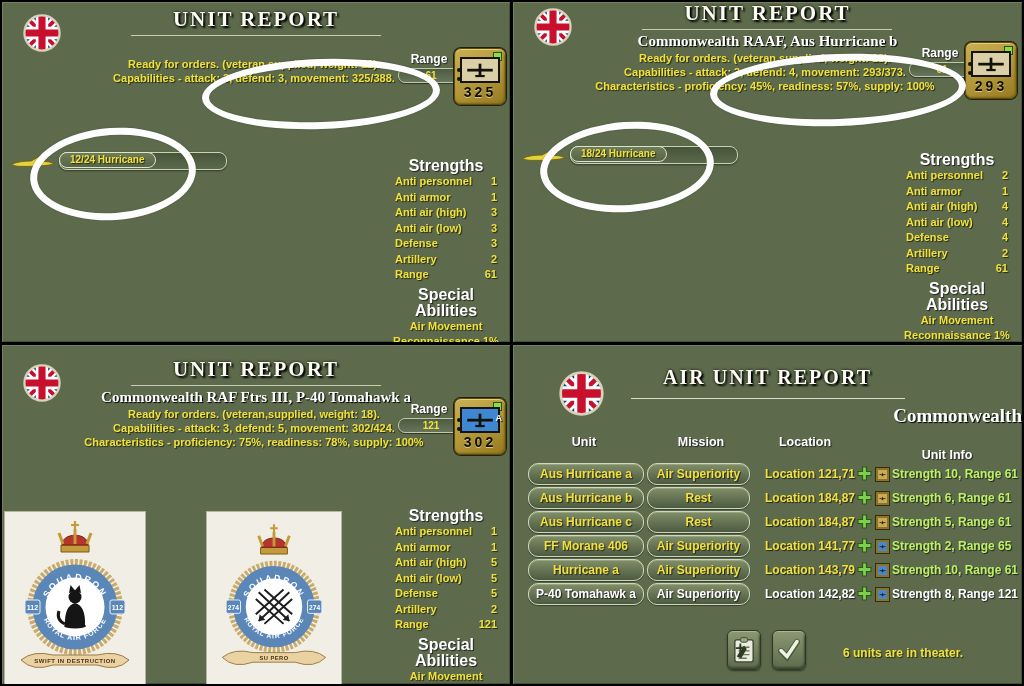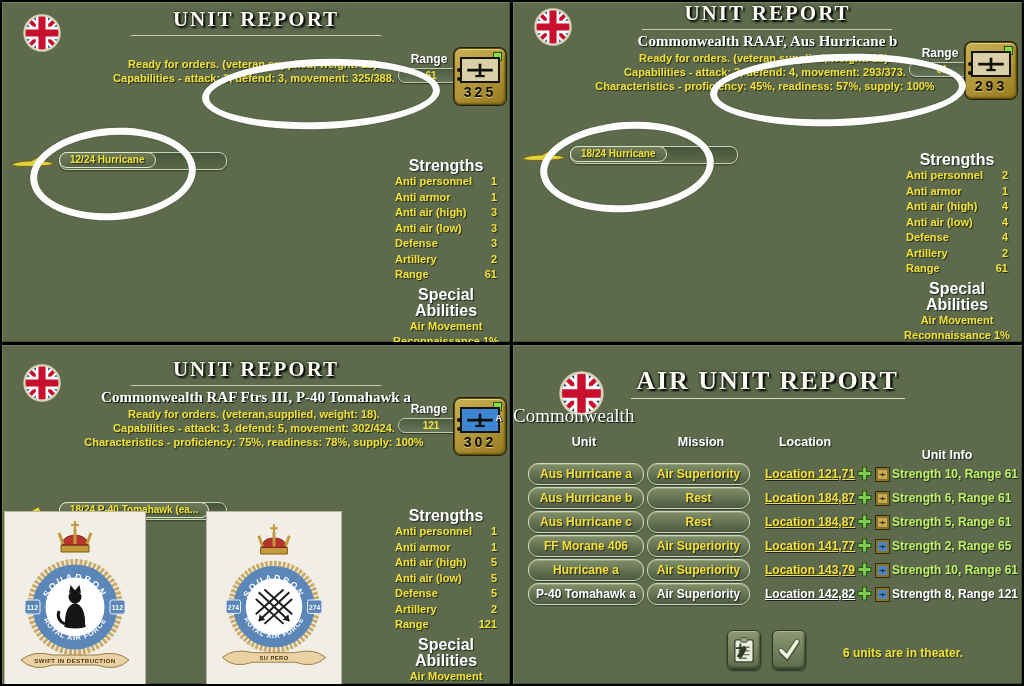--- a/index.html
+++ b/index.html
@@ -83,38 +83,38 @@
   .badge-card{position:absolute;top:167px;height:172px;background:#f1eee5;overflow:hidden;
         box-shadow:0 0 0 1px #b8b4a4;}
   .badge-1{left:3px;width:140px;}
   .badge-2{left:205px;width:134px;}
   .ring-text{fill:#fff;font-family:"Liberation Sans",sans-serif;font-weight:bold;}
   .motto{fill:#4a3014;font-family:"Liberation Sans",sans-serif;font-weight:bold;
         letter-spacing:.5px;}
 
   
   .br-title{position:absolute;left:0;right:0;top:21px;text-align:center;
-        font-family:"Liberation Serif",serif;font-weight:bold;font-size:26px;color:#fcfcf2;
+        font-family:"Liberation Serif",serif;font-weight:bold;font-size:20px;color:#fcfcf2;
         letter-spacing:2px;text-shadow:2px 2px 2px #000,0 0 3px #000;}
   .br-underline{position:absolute;left:118px;width:274px;top:53px;height:1px;background:#d6ddc4;}
-  .br-subtitle{position:absolute;left:0;right:0;top:60px;text-align:left;
-        font-family:"Liberation Serif",serif;font-weight:normal;font-size:19px;color:#fff;
+  .br-subtitle{position:absolute;left:0;right:0;top:60px;text-align:right;
+        font-family:"Liberation Serif",serif;font-weight:bold;font-size:19px;color:#fff;
         text-shadow:1px 1px 1px #000;}
   .br-head{position:absolute;top:90px;width:100px;text-align:center;font-size:12.5px;
         font-weight:bold;color:#fff;text-shadow:1px 1px 1px #222;}
   .bh-unit{left:21px;} .bh-mission{left:138px;} .bh-location{left:242px;} .bh-info{left:384px;margin-top:13px;}
   .br-rows{position:absolute;left:15px;top:118px;width:492px;}
   .br-row{position:relative;height:22px;margin-bottom:2px;}
   .pill{position:absolute;top:0;height:20px;border:1px solid #cfd8ba;border-radius:10px;
         background:linear-gradient(#808e68,#4c5a40);box-shadow:inset 0 1px 0 #97a47e,0 1px 1px rgba(0,0,0,.4);
         text-align:center;font-size:12px;font-weight:bold;line-height:20px;color:#f2e13c;
         text-shadow:1px 1px 1px #222;cursor:default;}
   .pill-unit{left:0;width:114px;} .pill-mission{left:119px;width:101px;}
   .loc{position:absolute;left:237px;top:2px;width:96px;font-size:12px;font-weight:bold;
-        color:#f2e13c;text-shadow:1px 1px 1px #222;line-height:18px;text-decoration:underline;}
+        color:#f2e13c;text-shadow:1px 1px 1px #222;line-height:18px;}
   .plus{position:absolute;left:329px;top:3px;width:15px;height:15px;}
   .uinfo-ic{position:absolute;left:347px;top:4px;width:13px;height:13px;background:#8a7428;
         border:1px solid #342c0c;display:flex;align-items:center;justify-content:center;}
   .uinfo-in{width:9px;height:9px;background:#c9ab55;display:flex;align-items:center;
         justify-content:center;}
   .uinfo-ic.blue .uinfo-in{background:#4a86c8;}
   .uinfo-glyph{width:7px;height:7px;}
   .sstr{position:absolute;left:364px;top:2px;width:128px;font-size:12px;font-weight:bold;
         color:#bef264;text-shadow:1px 1px 1px #222;line-height:18px;white-space:nowrap;}
   .br-row.white .pill, .br-row.white .loc, .br-row.white .sstr{color:#fff;}
@@ -333,28 +333,20 @@
       <div class="c-green"></div>
       <div class="c-dots"></div>
       <div class="c-box blue">
         <svg viewBox="0 0 34 20" width="30" height="17">
             <use href="#planetop"></use>
           </svg>
         </div>
       <div class="c-letter">A</div>
       <div class="c-num">302</div>
     </div>
-    <div class="sbar">
-      <svg viewBox="0 0 52 16" width="46" height="15">
-          <use href="#planeside"></use>
-        </svg>
-      <div class="sbar-track">
-        <div class="sbar-fill">18/24 P-40 Tomahawk (ea...</div>
-      </div>
-    </div>
 
     <div class="badge-card badge-1">
       <svg viewBox="0 0 140 175" width="100%" height="175">
         <path d="M56 33 h28 v7 h-28 z" fill="#c49a3a" stroke="#7a5a14"></path>
         <path d="M57 33 C57 20 83 20 83 33 Z" fill="#b5342c" stroke="#7a1f18"></path>
         <path d="M54 21 l4 11 M70 17 v15 M86 21 l-4 11" stroke="#c49a3a" stroke-width="3" fill="none"></path>
         <path d="M70 9 v8 M66 13 h8" stroke="#c49a3a" stroke-width="2.2"></path>
         <circle cx="70" cy="95" r="45" fill="#f6f3ea" stroke="#c9ab6c" stroke-width="6" stroke-dasharray="3 1.6"></circle>
         <circle cx="70" cy="95" r="36" fill="#ffffff" stroke="#5b87b8" stroke-width="13"></circle>
         <path id="arcT1" d="M 41 97 A 29 29 0 0 1 99 97" fill="none"></path>

